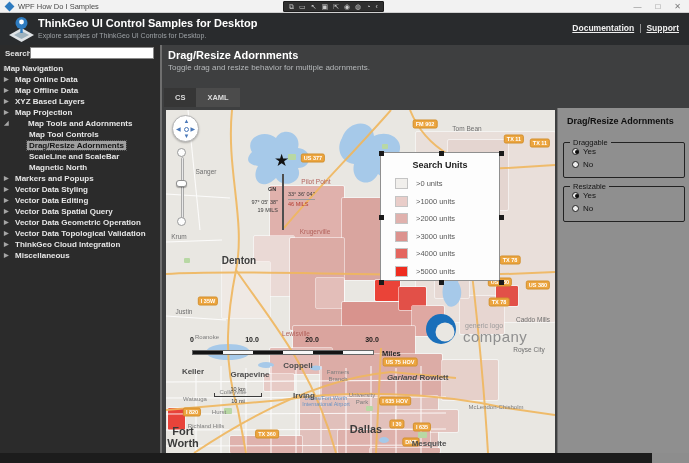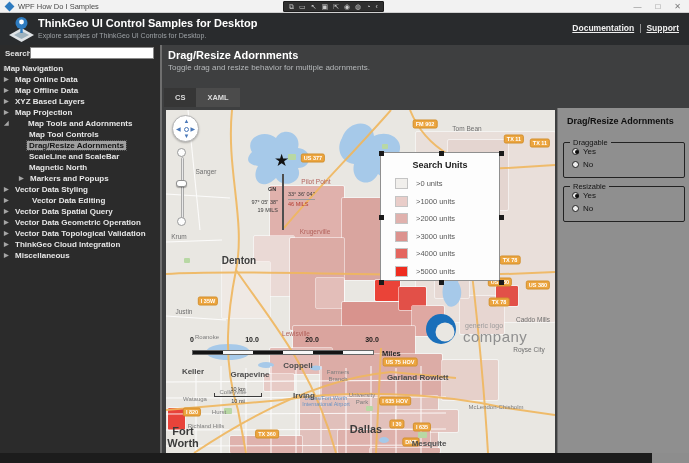--- a/index.html
+++ b/index.html
@@ -168,23 +168,23 @@
         <div class="tree-item" style="padding-left: 2px;"><span class="arrow">▶</span><span class="tree-label">Map Navigation</span></div>
         <div class="tree-item" style="padding-left: 13px;"><span class="arrow">▶</span><span class="tree-label">Map Online Data</span></div>
         <div class="tree-item" style="padding-left: 13px;"><span class="arrow">▶</span><span class="tree-label">Map Offline Data</span></div>
         <div class="tree-item" style="padding-left: 13px;"><span class="arrow">▶</span><span class="tree-label">XYZ Based Layers</span></div>
         <div class="tree-item" style="padding-left: 13px;"><span class="arrow">▶</span><span class="tree-label">Map Projection</span></div>
         <div class="tree-item" style="padding-left: 26px;"><span class="arrow">◢</span><span class="tree-label">Map Tools and Adornments</span></div>
         <div class="tree-item" style="padding-left: 27px;"><span class="tree-label">Map Tool Controls</span></div>
         <div class="tree-item selected" style="padding-left: 27px;"><span class="tree-label">Drag/Resize Adornments</span></div>
         <div class="tree-item" style="padding-left: 27px;"><span class="tree-label">ScaleLine and ScaleBar</span></div>
         <div class="tree-item" style="padding-left: 27px;"><span class="tree-label">Magnetic North</span></div>
-        <div class="tree-item" style="padding-left: 13px; margin-left: 15px;"><span class="arrow">▶</span><span class="tree-label">Markers and Popups</span></div>
+        <div class="tree-item" style="padding-left: 13px;"><span class="arrow">▶</span><span class="tree-label">Markers and Popups</span></div>
         <div class="tree-item" style="padding-left: 13px;"><span class="arrow">▶</span><span class="tree-label">Vector Data Styling</span></div>
-        <div class="tree-item" style="padding-left: 30px;"><span class="arrow">▶</span><span class="tree-label">Vector Data Editing</span></div>
+        <div class="tree-item" style="padding-left: 13px;"><span class="arrow">▶</span><span class="tree-label">Vector Data Editing</span></div>
         <div class="tree-item" style="padding-left: 13px;"><span class="arrow">▶</span><span class="tree-label">Vector Data Spatial Query</span></div>
         <div class="tree-item" style="padding-left: 13px;"><span class="arrow">▶</span><span class="tree-label">Vector Data Geometric Operation</span></div>
         <div class="tree-item" style="padding-left: 13px;"><span class="arrow">▶</span><span class="tree-label">Vector Data Topological Validation</span></div>
         <div class="tree-item" style="padding-left: 13px;"><span class="arrow">▶</span><span class="tree-label">ThinkGeo Cloud Integration</span></div>
         <div class="tree-item" style="padding-left: 13px;"><span class="arrow">▶</span><span class="tree-label">Miscellaneous</span></div>
       </div>
   </div>
   <div id="splitter"></div>
 
   <div class="page-title">Drag/Resize Adornments</div>
@@ -297,21 +297,21 @@
         <span class="ml ml-road" style="left: 42px; top: 191px;">I 35W</span>
         <span class="ml ml-area-red" style="left: 130px; top: 223px;">Lewisville</span>
         <span class="ml ml-town" style="left: 367px; top: 209px;">Caddo Mills</span>
         <span class="ml ml-town-sm" style="left: 41px; top: 227px;">Roanoke</span>
         <span class="ml ml-town" style="left: 363px; top: 239px;">Royse City</span>
         <span class="ml ml-road" style="left: 234px; top: 252px;">US 75 HOV</span>
         <span class="ml ml-city" style="left: 27px; top: 261px;">Keller</span>
         <span class="ml ml-city" style="left: 84px; top: 264px;">Grapevine</span>
         <span class="ml ml-city" style="left: 132px; top: 255px;">Coppell</span>
         <span class="ml ml-town-sm wrap" style="left: 172px; top: 266px; width: 32px;">Farmers Branch</span>
-        <span class="ml ml-city" style="left: 236px; top: 267px;">Garland</span>
+        <span class="ml ml-city" style="left: 236px; top: 267px; font-style: italic;">Garland</span>
         <span class="ml ml-city" style="left: 268px; top: 267px;">Rowlett</span>
         <span class="ml ml-town-sm" style="left: 29px; top: 289px;">Watauga</span>
         <span class="ml ml-town-sm" style="left: 67px; top: 282px;">Colleyville</span>
         <span class="ml ml-airport wrap" style="left: 160px; top: 291px; width: 48px;">Dallas/Fort Worth International Airport</span>
         <span class="ml ml-town-sm" style="left: 53px; top: 302px;">Hurst</span>
         <span class="ml ml-road" style="left: 26px; top: 302px;">I 820</span>
         <span class="ml ml-city" style="left: 138px; top: 285px;">Irving</span>
         <span class="ml ml-town-sm wrap" style="left: 196px; top: 289px; width: 36px;">University Park</span>
         <span class="ml ml-road" style="left: 229px; top: 291px;">I 635 HOV</span>
         <span class="ml ml-road" style="left: 101px; top: 324px;">TX 360</span>

